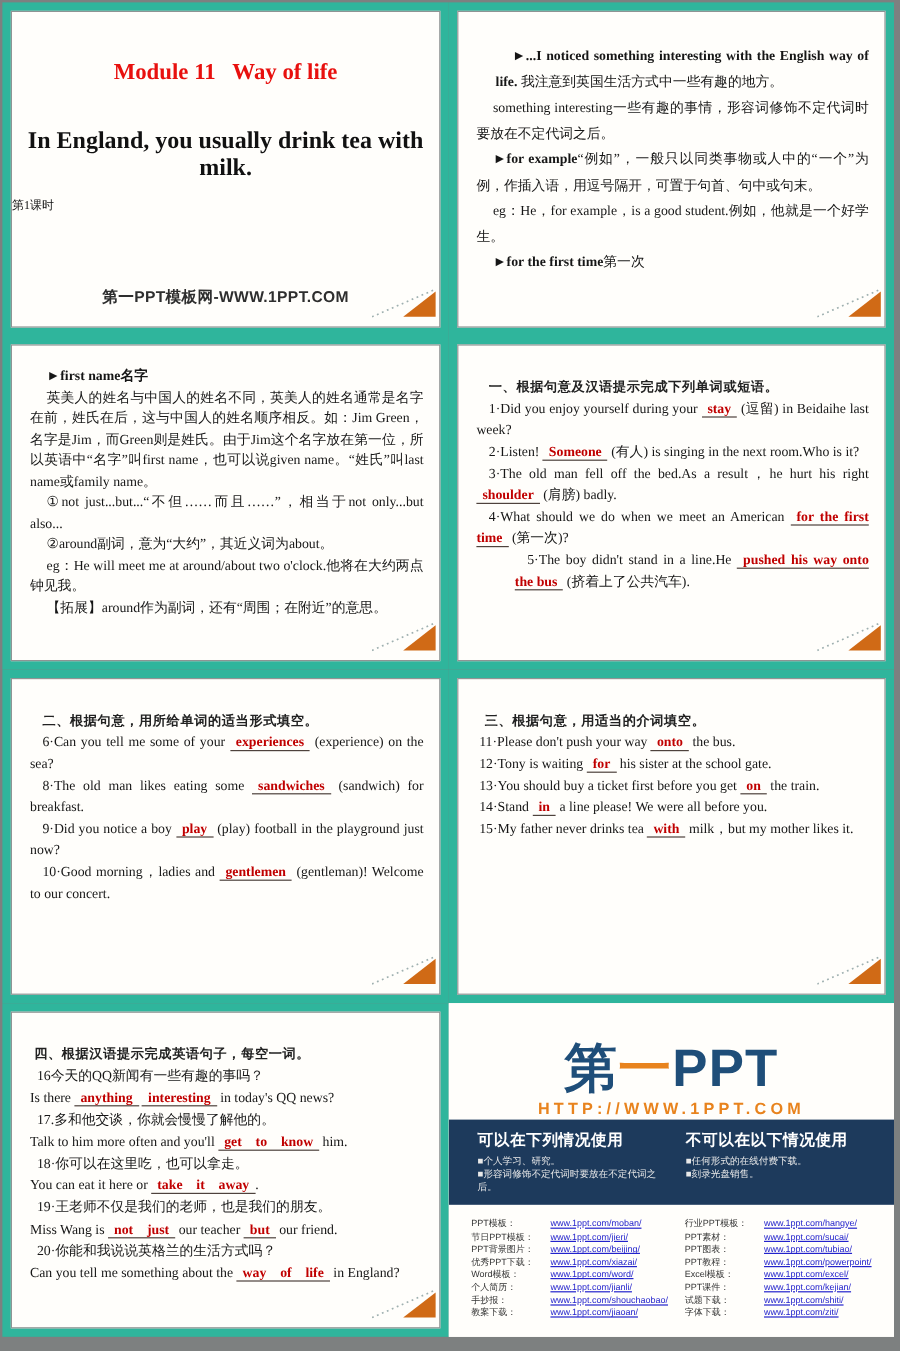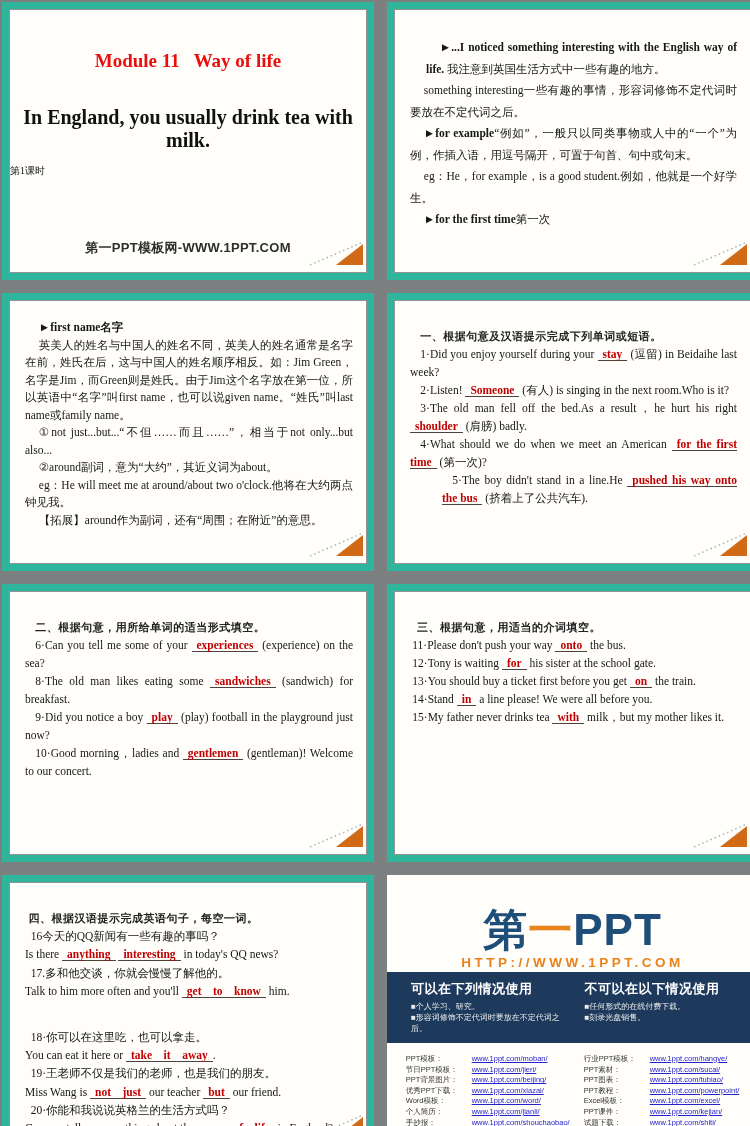--- a/index.html
+++ b/index.html
@@ -9,21 +9,21 @@
     font-family:"Liberation Serif","DejaVu Serif",serif;
     overflow:hidden;
   }
   .grid{
     box-sizing:border-box;
     width:750px;height:994px;
     padding:2px;
     display:grid;
     grid-template-columns:372px 371px;
     grid-template-rows:repeat(4,278px);
-    gap:13px;
+    gap:0;
   }
   .cell{box-sizing:border-box;background:#2fb59c;padding:7px;}
   .cell.plain{background:#ffffff;padding:0;}
   .sheet{
     position:relative;
     box-sizing:border-box;
     background:#fffefb;
     border:1px solid #8f9494;
     width:100%;height:100%;
     overflow:hidden;
@@ -189,21 +189,21 @@
   </div>
 
   <div class="cell">
     <div class="sheet framed">
       <div class="content s7">
           <p style="text-indent: 0.3em;"><span class="sg-h">四、根据汉语提示完成英语句子，每空一词。</span></p>
           <p style="text-indent: 0.5em;"><span>16今天的QQ新闻有一些有趣的事吗？</span></p>
           <p style="text-indent: 0em;"><span>Is there </span><span class="sg-a">anything</span><span> </span><span class="sg-a">interesting</span><span> in today's QQ news?</span></p>
           <p style="text-indent: 0.5em;"><span>17.多和他交谈，你就会慢慢了解他的。</span></p>
           <p style="text-indent: 0em;"><span>Talk to him more often and you'll </span><span class="sg-a">get to know</span><span> him.</span></p>
-          <p style="text-indent: 0.5em; margin-top: 28px;"><span>18·你可以在这里吃，也可以拿走。</span></p>
+          <p style="text-indent: 0.5em;"><span>18·你可以在这里吃，也可以拿走。</span></p>
           <p style="text-indent: 0em;"><span>You can eat it here or </span><span class="sg-a">take it away</span><span>.</span></p>
           <p style="text-indent: 0.5em;"><span>19·王老师不仅是我们的老师，也是我们的朋友。</span></p>
           <p style="text-indent: 0em;"><span>Miss Wang is </span><span class="sg-a">not just</span><span> our teacher </span><span class="sg-a">but</span><span> our friend.</span></p>
           <p style="text-indent: 0.5em;"><span>20·你能和我说说英格兰的生活方式吗？</span></p>
           <p style="text-indent: 0em;"><span>Can you tell me something about the </span><span class="sg-a">way of life</span><span> in England?</span></p>
         </div>
     <div class="corner"><svg width="54" height="25" viewBox="0 0 54 25">
             <line x1="0" y1="24" x2="53" y2="1" stroke="#9fb0b0" stroke-width="1.4" stroke-dasharray="1.5,3"></line>
             <polygon points="26,24 53,24 53,3" fill="#d06a16"></polygon>
           </svg></div>

